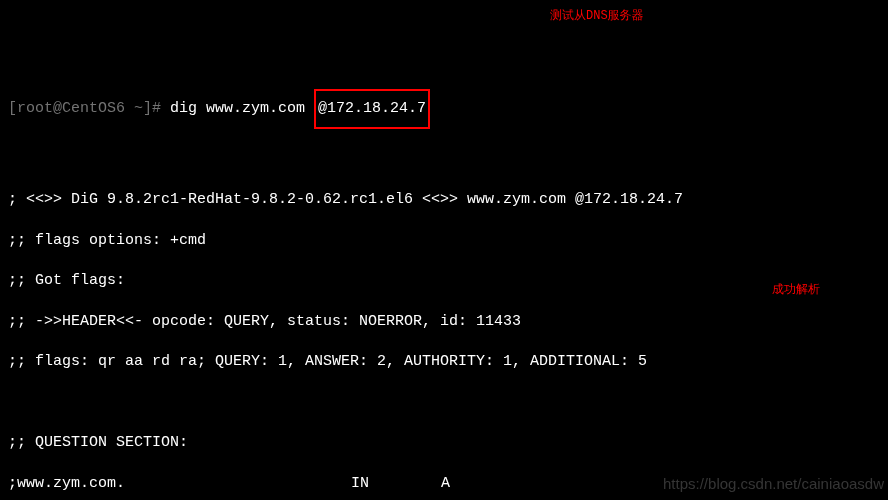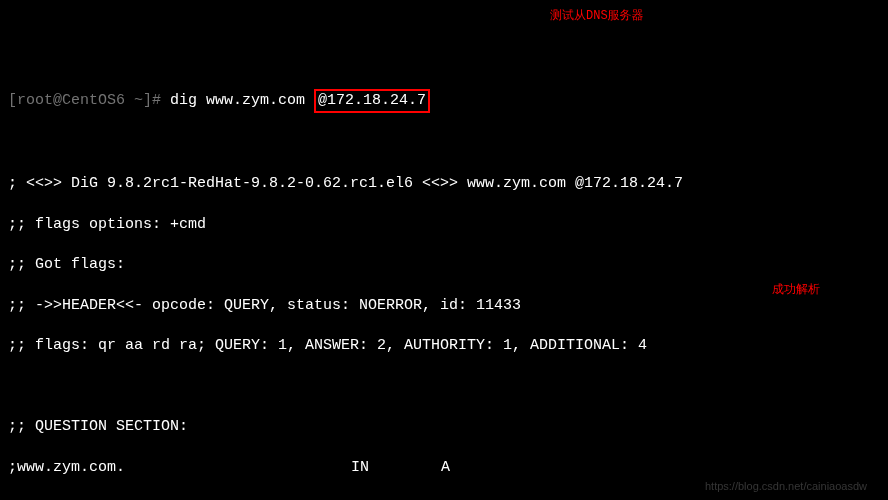--- a/index.html
+++ b/index.html
@@ -16,62 +16,62 @@
       height: 500px;
       padding: 8px;
       position: relative;
       white-space: pre;
       line-height: 1.35;
     }
     .prompt-user { color: #737373; }
     .red-box-1 {
       border: 2px solid #ff0000;
       display: inline-block;
-      padding: 0 2px;
+      padding: 8px 2px;
     }
     .annotation {
       color: #ff0000;
       position: absolute;
       font-family: 'SimSun', 'Courier New', monospace;
       font-size: 12px;
     }
     .annotation-1 {
       top: 8px;
       left: 550px;
     }
     .annotation-2 {
       top: 282px;
       left: 772px;
     }
     .watermark {
       position: absolute;
       bottom: 6px;
-      right: 21px;
+      right: 4px;
       color: #6a6a6a;
-      font-size: 11px;
+      font-size: 15px;
       opacity: 0.5;
       font-family: Arial, sans-serif;
     }
     .line { display: block; }
     .qcol1 { display: inline-block; width: 343px; }
     .qcol2 { display: inline-block; width: 90px; }
     .qcol3 { display: inline-block; }
   </style>
 </head>
 <body>
 
 
 
 <span class="line"><span class="prompt-user">[root@CentOS6 ~]#</span> <span>dig www.zym.com</span> <span class="red-box-1">@172.18.24.7</span></span>
 <span class="line"> </span>
 <span class="line">; &lt;&lt;&gt;&gt; DiG 9.8.2rc1-RedHat-9.8.2-0.62.rc1.el6 &lt;&lt;&gt;&gt; www.zym.com @172.18.24.7</span>
 <span class="line">;; flags options: +cmd</span>
 <span class="line">;; Got flags:</span>
 <span class="line">;; -&gt;&gt;HEADER&lt;&lt;- opcode: QUERY, status: NOERROR, id: 11433</span>
-<span class="line">;; flags: qr aa rd ra; QUERY: 1, ANSWER: 2, AUTHORITY: 1, ADDITIONAL: 4</span>
+<span class="line">;; flags: qr aa rd ra; QUERY: 1, ANSWER: 2, AUTHORITY: 1, ADDITIONAL: 5</span>
 <span class="line"> </span>
 <span class="line">;; QUESTION SECTION:</span>
 <span class="line"><span class="qcol1">;www.zym.com.</span><span class="qcol2">IN</span><span class="qcol3">A</span></span>
 <span class="line"> </span>
 
 
 
 
 
 

